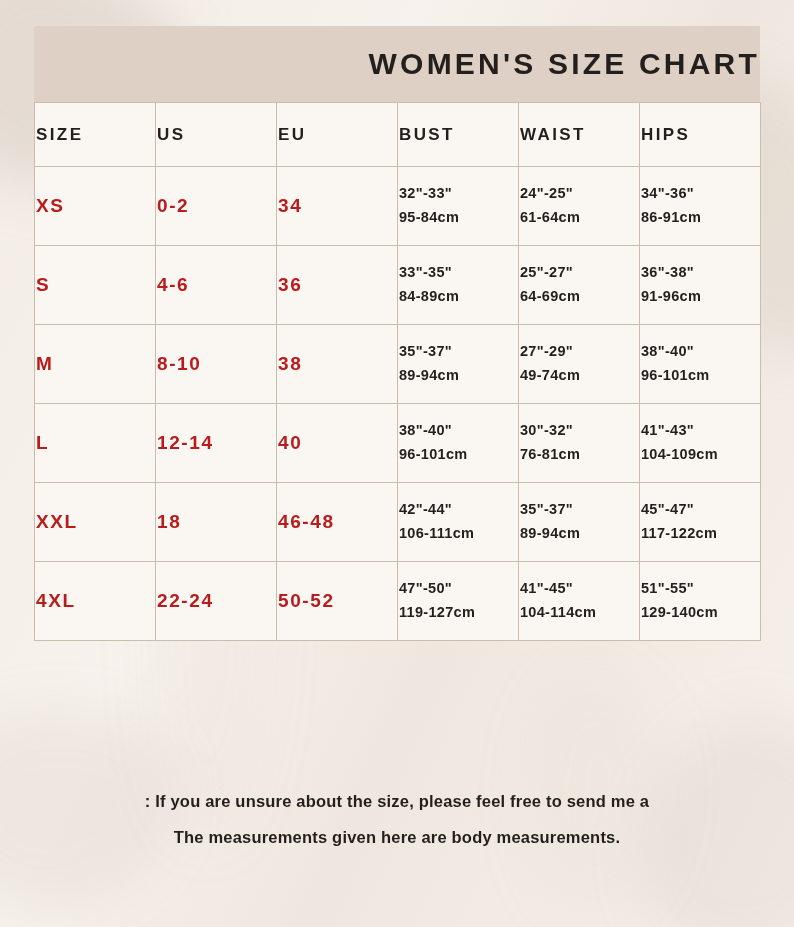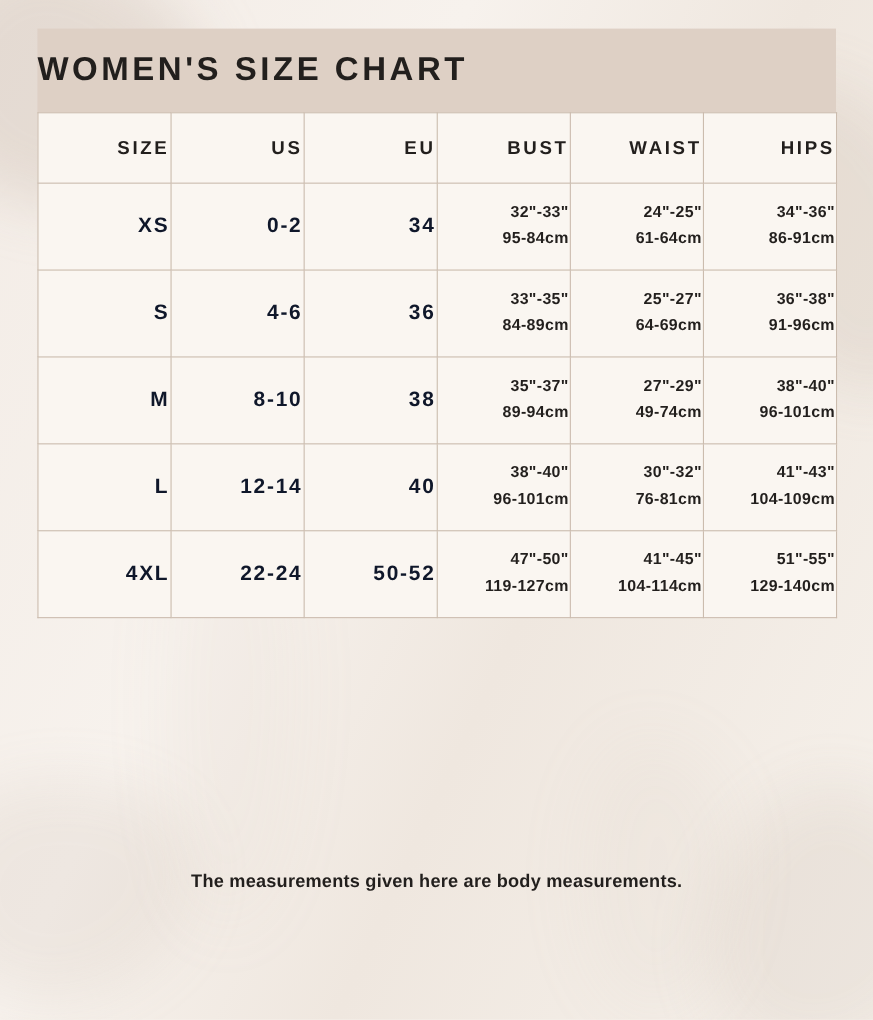--- a/index.html
+++ b/index.html
@@ -37,21 +37,21 @@
 
   .title-band {
     position: absolute;
     left: 34px;
     top: 26px;
     width: 726px;
     height: 76px;
     background: #ded0c5;
     display: flex;
     align-items: center;
-    justify-content: flex-start;
+    justify-content: flex-end;
   }
   .title-text {
     font-size: 30px;
     font-weight: bold;
     letter-spacing: 3.2px;
     color: #221f1d;
     font-family: "Liberation Sans", sans-serif;
   }
 
   .table-wrap {
@@ -69,39 +69,39 @@
   table.size-chart col.c-size { width: 121px; }
   table.size-chart col.c-us   { width: 121px; }
   table.size-chart col.c-eu   { width: 121px; }
   table.size-chart col.c-bust { width: 121px; }
   table.size-chart col.c-waist{ width: 121px; }
   table.size-chart col.c-hips { width: 121px; }
 
   table.size-chart th,
   table.size-chart td {
     border: 1px solid #cbbcae;
-    text-align: right;
+    text-align: left;
     vertical-align: middle;
     background: rgba(250, 246, 241, 0.55);
   }
   table.size-chart thead th {
     height: 61px;
     font-size: 17px;
     font-weight: bold;
     letter-spacing: 2.4px;
     color: #221f1d;
   }
   table.size-chart tbody td {
     height: 76px;
   }
   td.label-cell {
     font-size: 19px;
     font-weight: bold;
     letter-spacing: 1.6px;
-    color: #0f172a;
+    color: #b91c1c;
   }
   td.meas-cell {
     font-size: 14.5px;
     font-weight: bold;
     letter-spacing: 0.3px;
     color: #221f1d;
     line-height: 1.65;
   }
   td.meas-cell .line { display: block; }
 
@@ -220,20 +220,37 @@
           <td class="meas-cell">
             <span class="line">30"-32"</span>
             <span class="line">76-81cm</span>
           </td>
           <td class="meas-cell">
             <span class="line">41"-43"</span>
             <span class="line">104-109cm</span>
           </td>
         </tr>
         <tr>
+          <td class="label-cell">XXL</td>
+          <td class="label-cell">18</td>
+          <td class="label-cell">46-48</td>
+          <td class="meas-cell">
+            <span class="line">42"-44"</span>
+            <span class="line">106-111cm</span>
+          </td>
+          <td class="meas-cell">
+            <span class="line">35"-37"</span>
+            <span class="line">89-94cm</span>
+          </td>
+          <td class="meas-cell">
+            <span class="line">45"-47"</span>
+            <span class="line">117-122cm</span>
+          </td>
+        </tr>
+        <tr>
           <td class="label-cell">4XL</td>
           <td class="label-cell">22-24</td>
           <td class="label-cell">50-52</td>
           <td class="meas-cell">
             <span class="line">47"-50"</span>
             <span class="line">119-127cm</span>
           </td>
           <td class="meas-cell">
             <span class="line">41"-45"</span>
             <span class="line">104-114cm</span>
@@ -241,15 +258,16 @@
           <td class="meas-cell">
             <span class="line">51"-55"</span>
             <span class="line">129-140cm</span>
           </td>
         </tr>
       </tbody>
     </table>
   </div>
 
   <div class="footer">
+    <p>: If you are unsure about the size, please feel free to send me a</p>
     <p>The measurements given here are body measurements.</p>
   </div>
 </div>
 
 </body></html>

